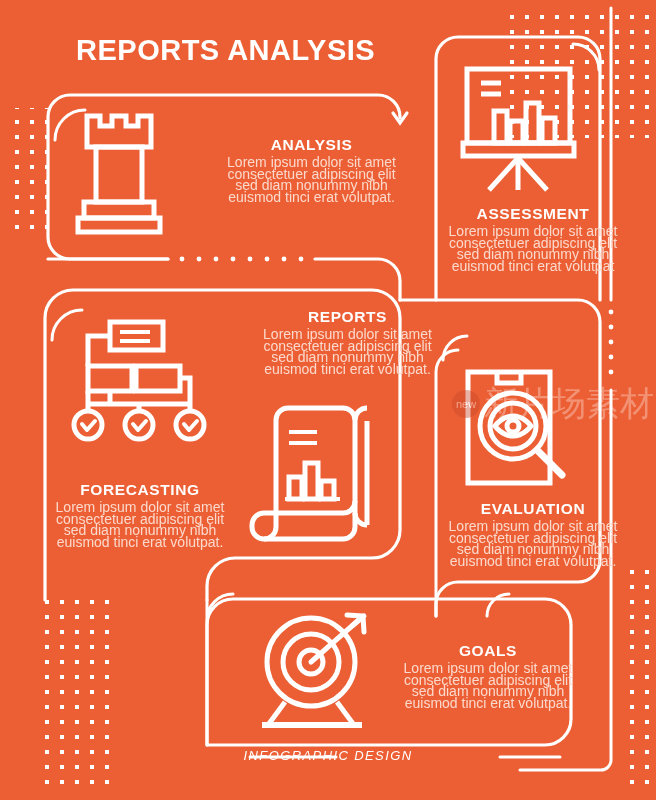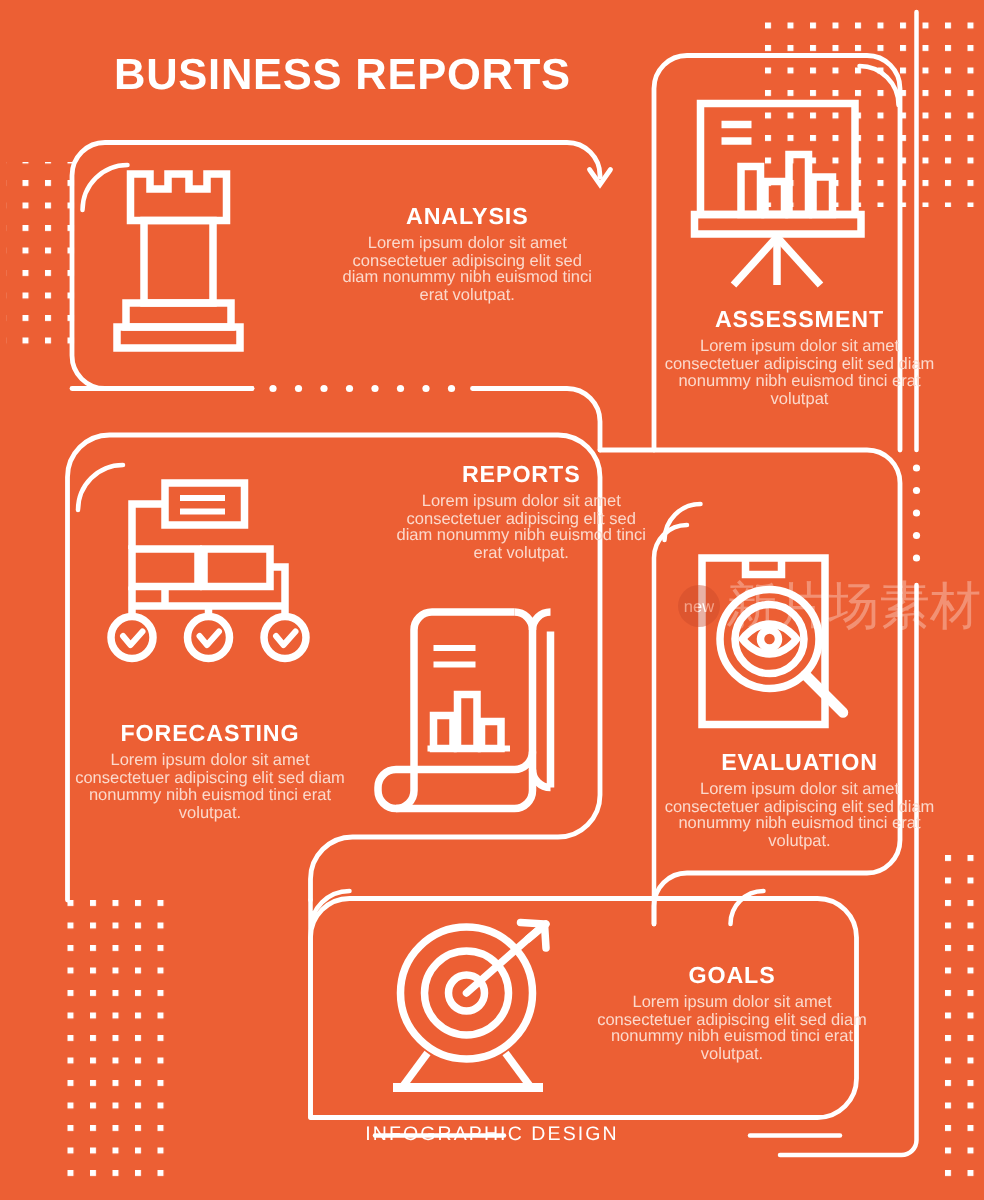--- a/index.html
+++ b/index.html
@@ -28,36 +28,36 @@
   .blk-title{
     color:#ffffff;
     font-weight:bold;
     font-size:15.5px;
     letter-spacing:0.6px;
     margin:0 0 4px 0;
     line-height:1.1;
   }
   .blk-body{
     color:#fbd9cc;
-    font-size:11px;
+    font-size:14px;
     line-height:11.6px;
     margin:0;
   }
   .ta-c{text-align:center;}
 
   .footer{
     position:absolute;
     left:0; right:0; top:748px;
     text-align:center;
     color:#ffffff;
     font-size:13px;
     letter-spacing:1.4px;
     font-weight:normal;
   }
-  .footer span{display:inline-block;}
+  .footer span{display:inline-block;font-style:italic;}
 </style>
 </head>
 <body>
 
 <div id="stage">
 
   <svg class="layer" viewBox="0 0 656 800" xmlns="http://www.w3.org/2000/svg">
     <g fill="none" stroke="#ffffff" stroke-width="3.2" stroke-linecap="round">
 
       <path d="M168,259 L70,259 A22,22 0 0 1 48,237 L48,117 A22,22 0 0 1 70,95 L378,95
@@ -206,21 +206,21 @@
         <path d="M311,662 L361,618" stroke-width="5" stroke-linecap="round"></path>
         <path d="M347,615 L363,616 L364,632" stroke-width="5" stroke-linecap="round" stroke-linejoin="round"></path>
         <path d="M352,626 L364,616" stroke-width="5" stroke-linecap="round"></path>
         <path d="M285,702 L268,725"></path>
         <path d="M337,702 L354,725"></path>
         <line x1="262" y1="725" x2="362" y2="725" stroke-width="6"></line>
       </g>
     </g>
   </svg>
 
-  <div class="title">BUSINESS REPORTS</div>
+  <div class="title">REPORTS ANALYSIS</div>
 
   <div class="block ta-c" style="left:224px;top:136px;width:175px;">
     <p class="blk-title">ANALYSIS</p>
     <p class="blk-body">Lorem ipsum dolor sit amet consectetuer adipiscing elit sed diam nonummy nibh euismod tinci erat volutpat.</p>
   </div>
 
   <div class="block ta-c" style="left:443px;top:205px;width:180px;">
     <p class="blk-title">ASSESSMENT</p>
     <p class="blk-body">Lorem ipsum dolor sit amet consectetuer adipiscing elit sed diam nonummy nibh euismod tinci erat volutpat</p>
   </div>

